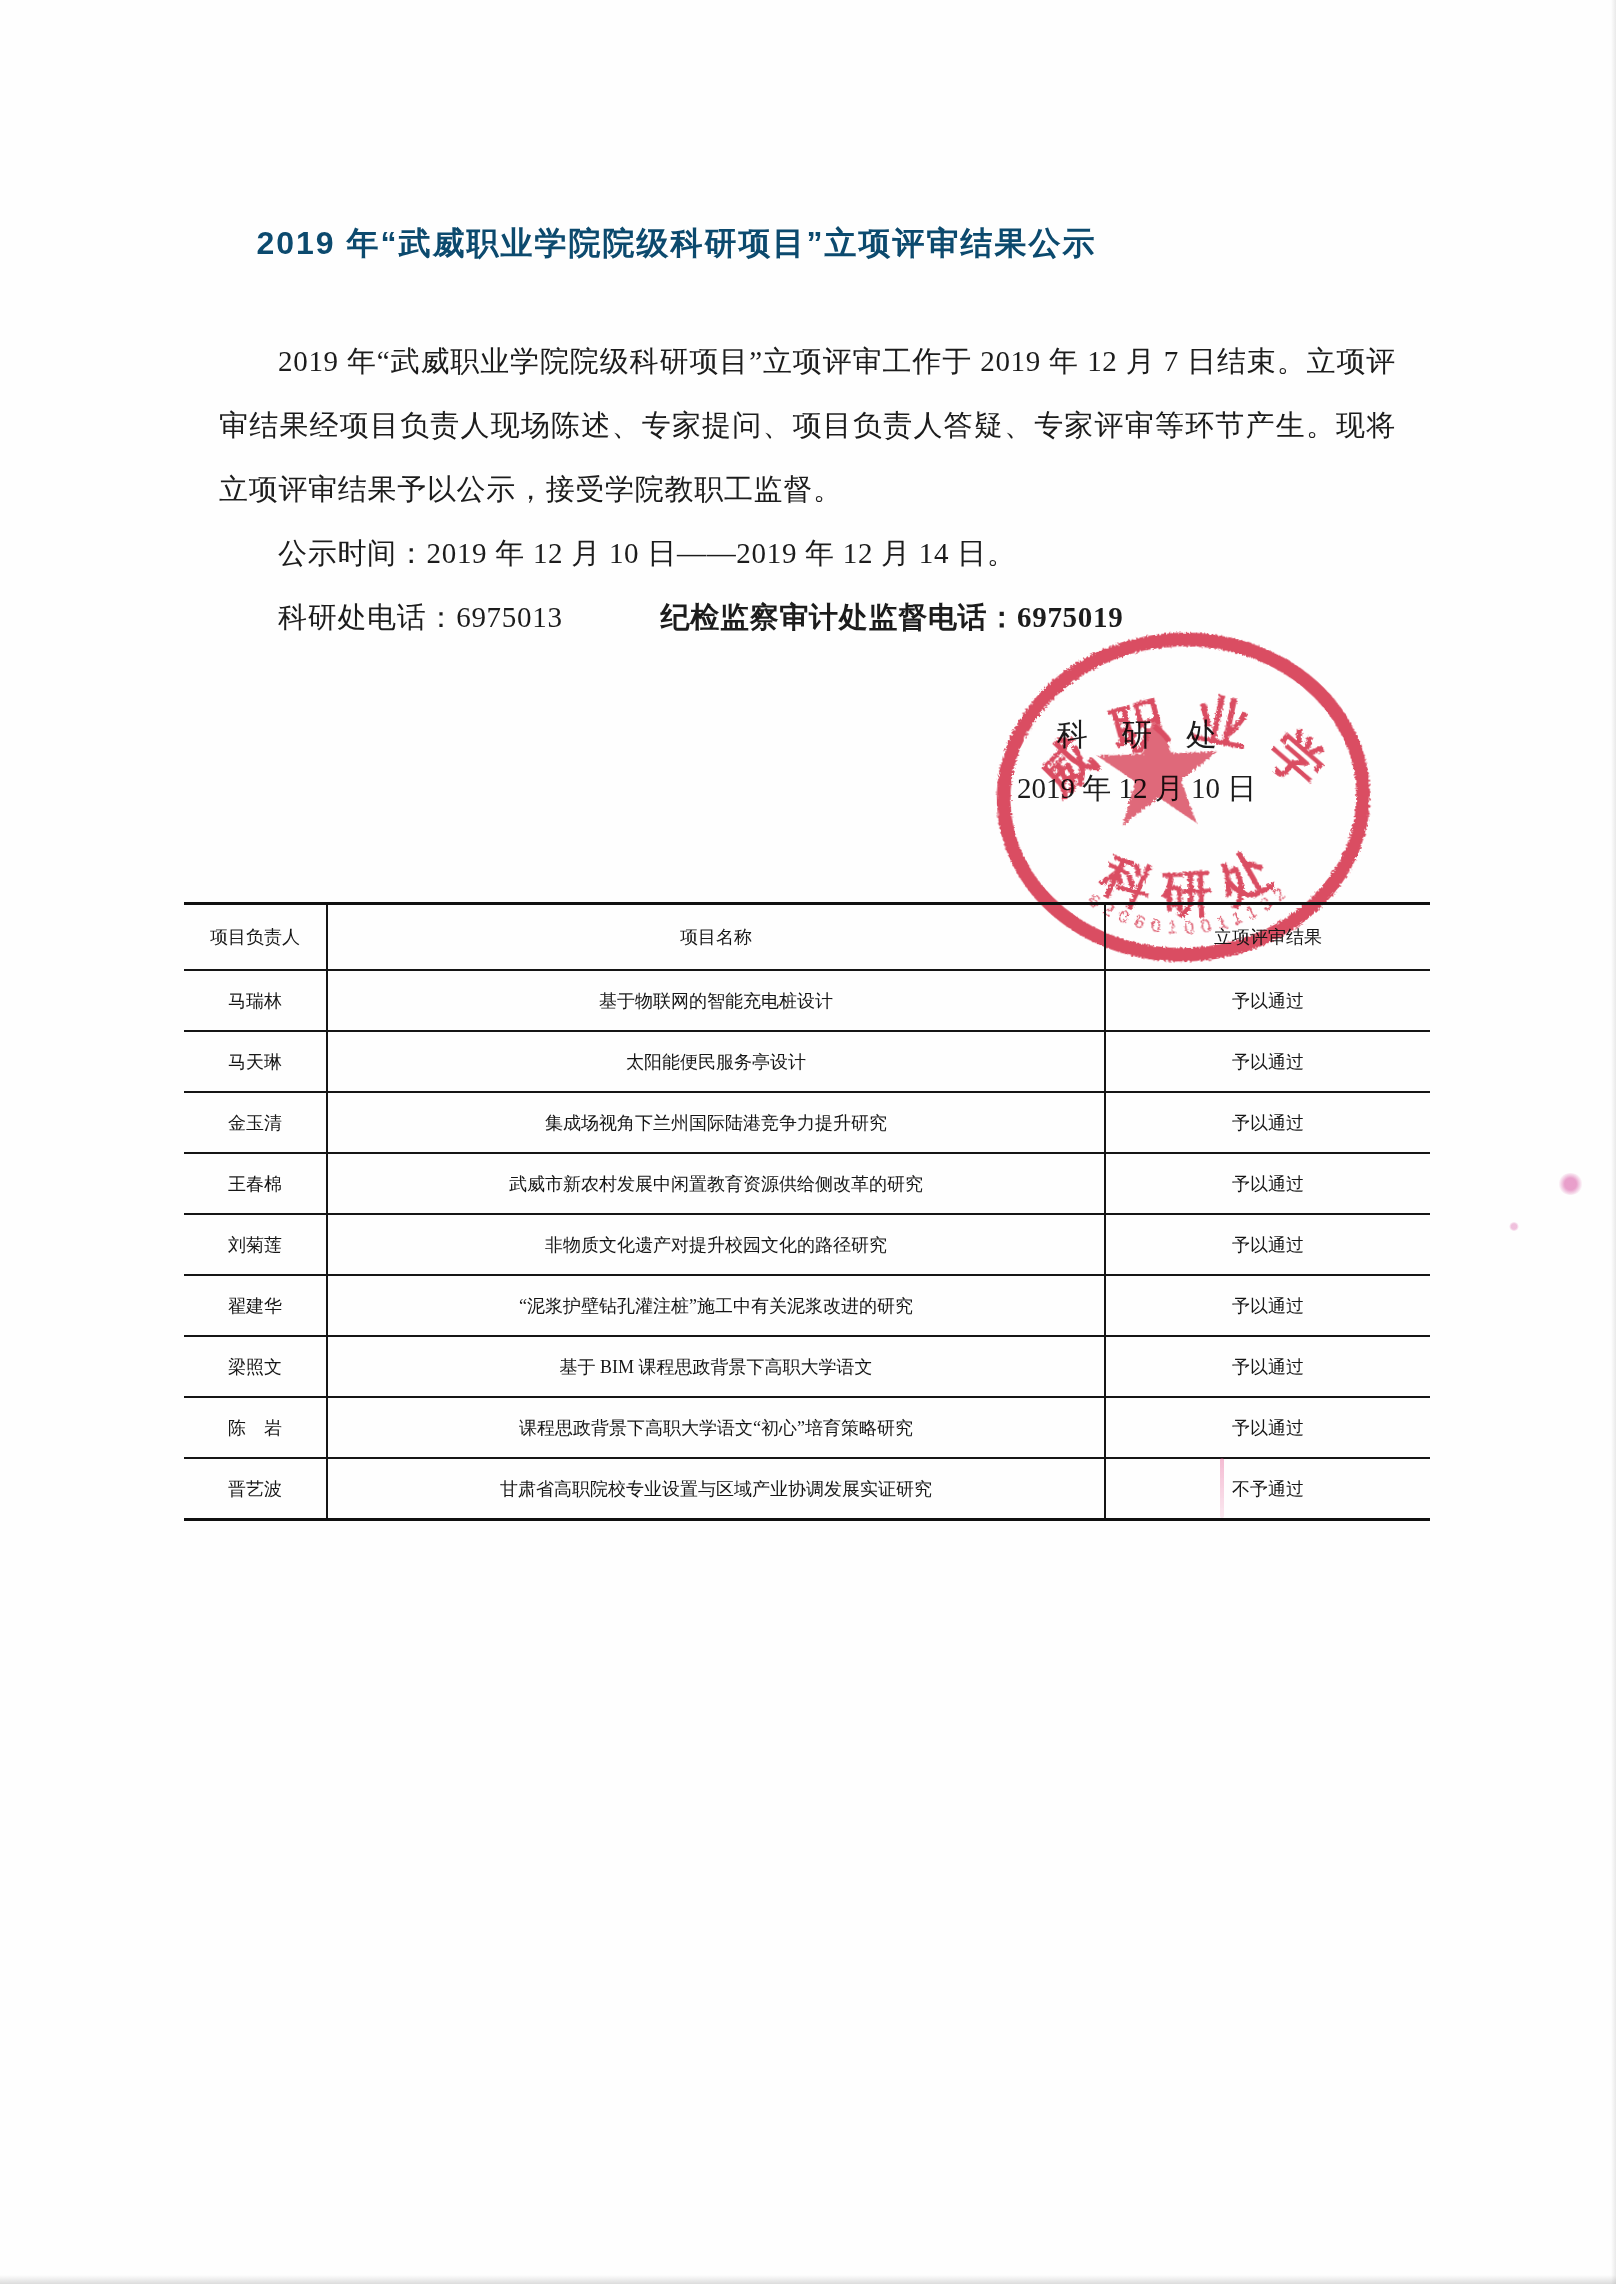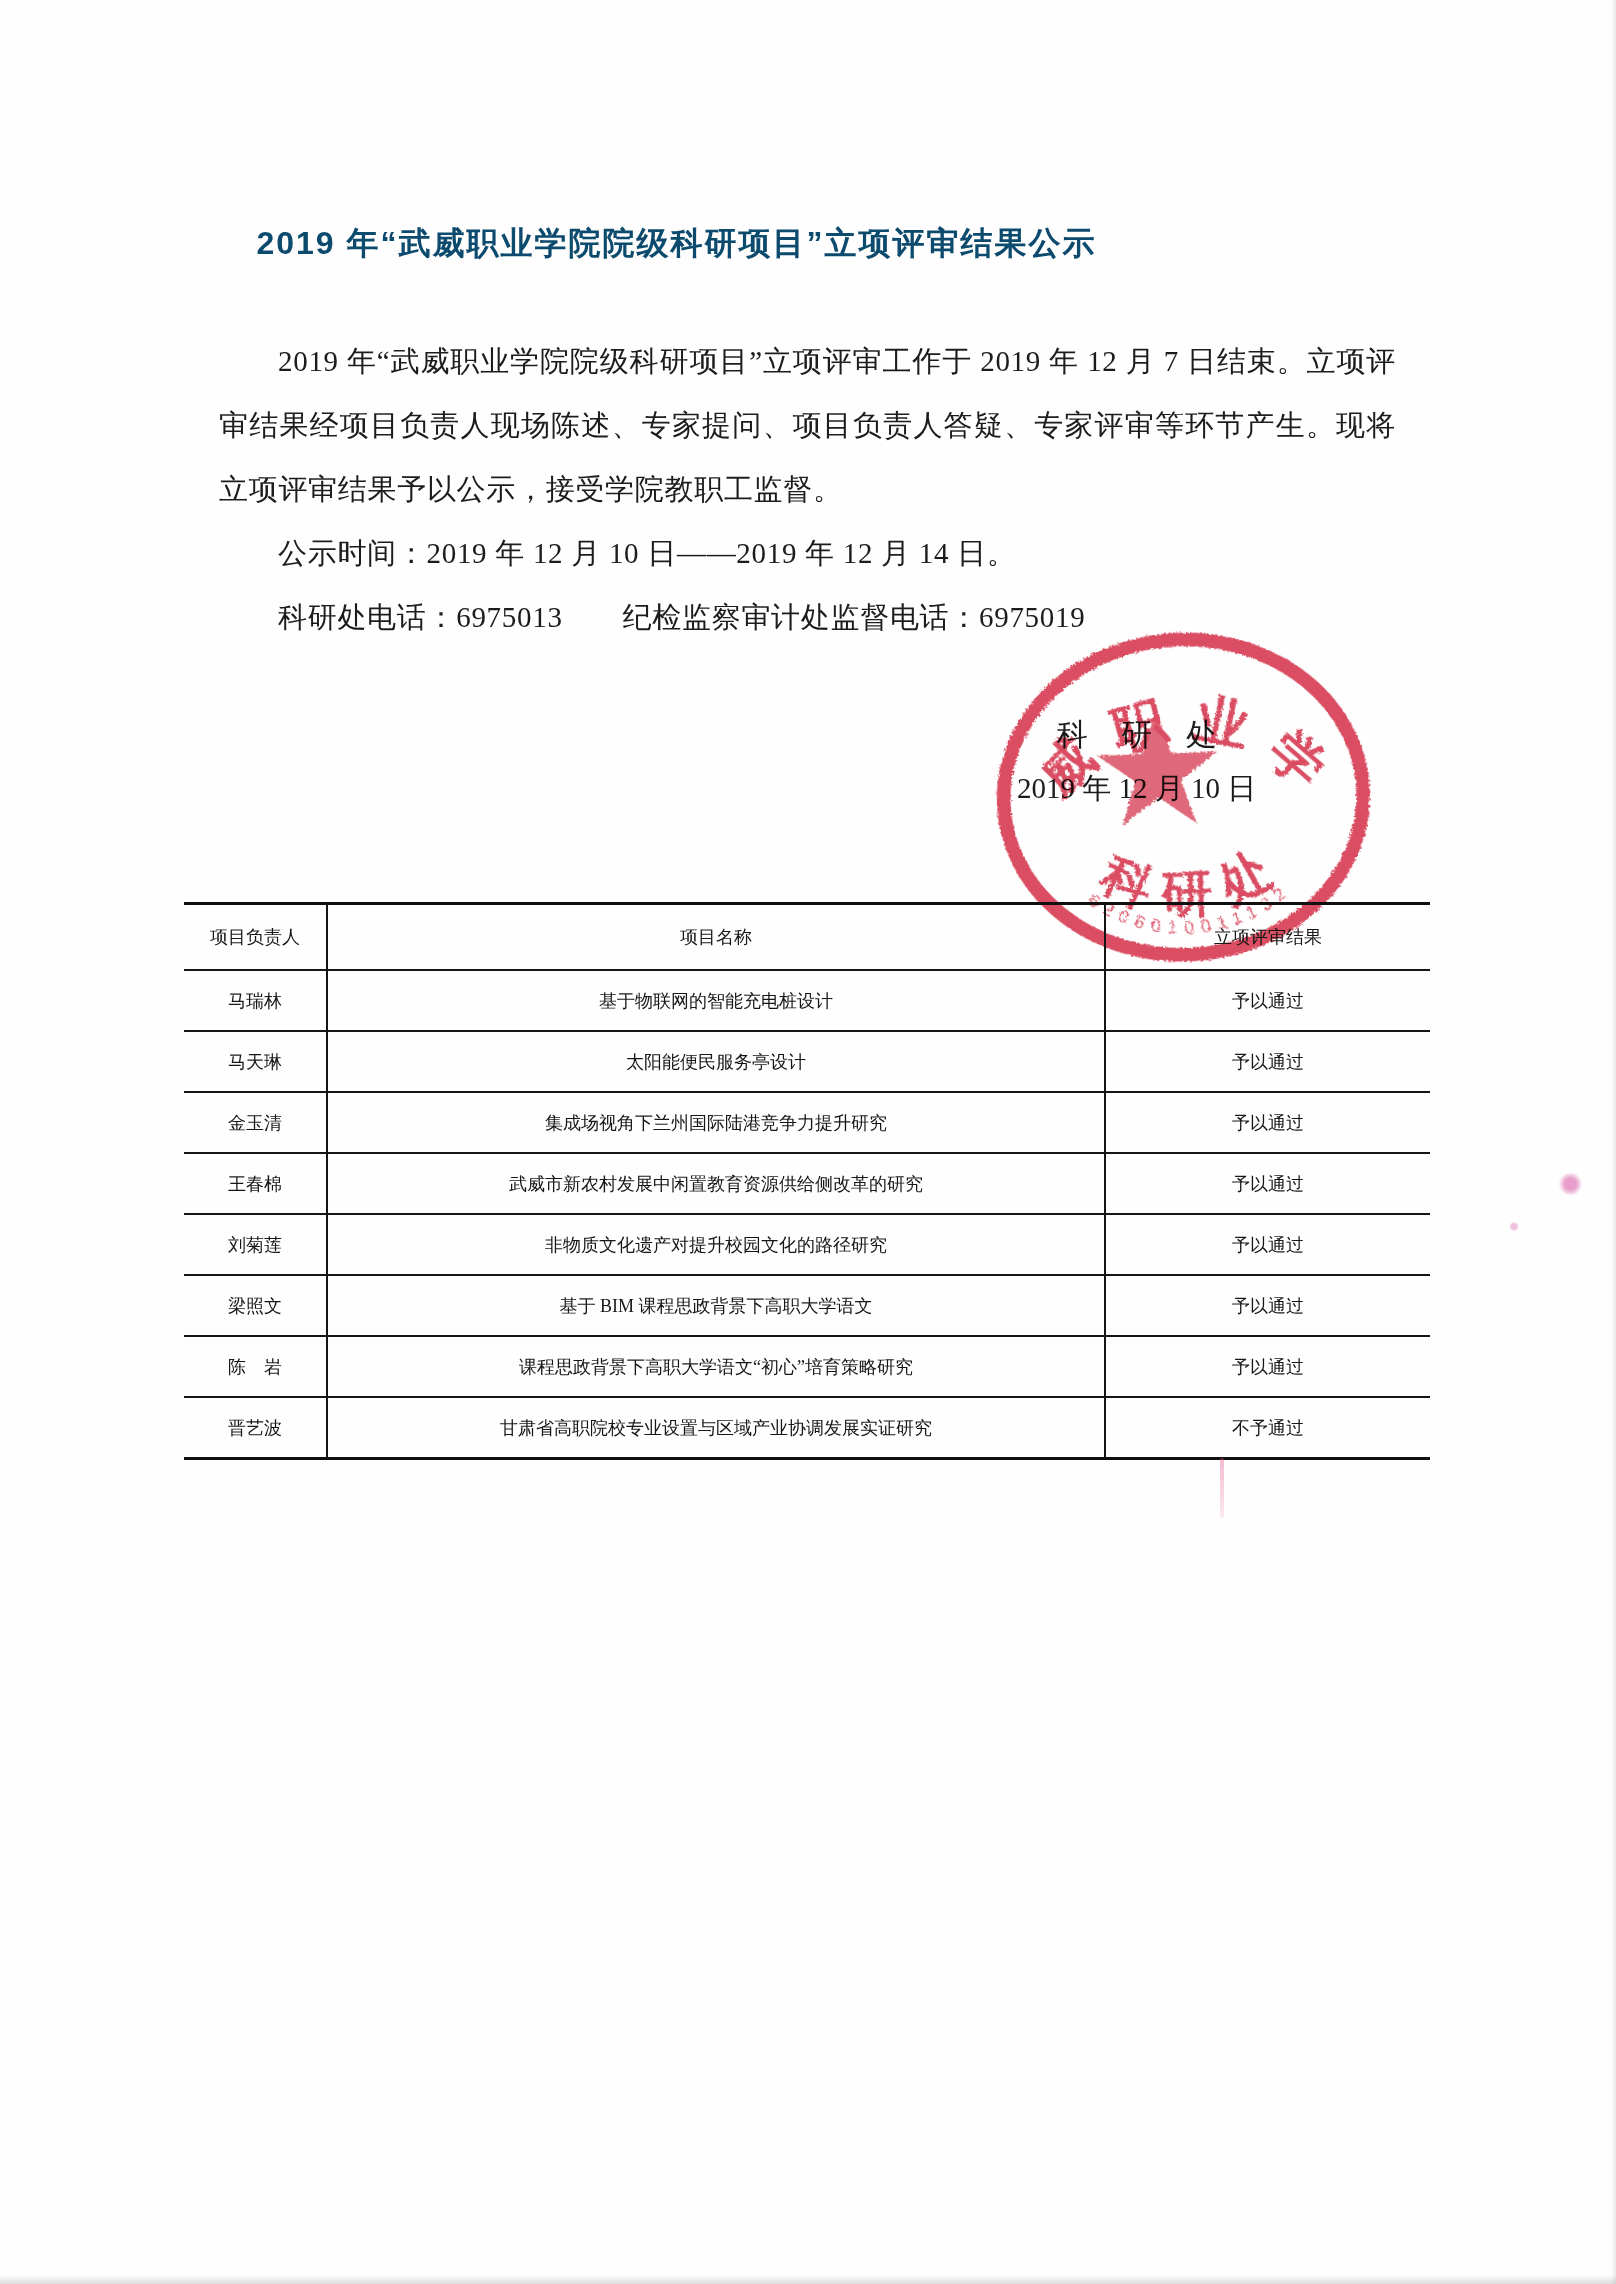--- a/index.html
+++ b/index.html
@@ -23,21 +23,21 @@
   }
   
   .doc-flow{
     position:absolute;left:219px;top:329px;width:1177px;
     font-size:29px;line-height:64px;letter-spacing:0.7px;
   }
   .doc-flow p{margin:0;}
   .para{text-align:justify;text-indent:59px;}
   .notice-line{text-indent:59px;}
   .phone-line{text-indent:59px;}
-  .phone-right{margin-left:60px;}
+  .phone-right{margin-left:98px;font-weight:bold;}
   
   .sig-dept{
     position:absolute;left:1007px;top:714px;width:261px;
     text-align:center;font-size:31px;letter-spacing:1.3px;
   }
   .sig-date{
     position:absolute;left:990px;top:769px;width:293px;
     text-align:center;font-size:29px;
   }
   
@@ -166,20 +166,25 @@
         <td>王春棉</td>
         <td>武威市新农村发展中闲置教育资源供给侧改革的研究</td>
         <td>予以通过</td>
       </tr>
       <tr>
         <td>刘菊莲</td>
         <td>非物质文化遗产对提升校园文化的路径研究</td>
         <td>予以通过</td>
       </tr>
       <tr>
+        <td>翟建华</td>
+        <td>“泥浆护壁钻孔灌注桩”施工中有关泥浆改进的研究</td>
+        <td>予以通过</td>
+      </tr>
+      <tr>
         <td>梁照文</td>
         <td>基于 BIM 课程思政背景下高职大学语文</td>
         <td>予以通过</td>
       </tr>
       <tr>
         <td>陈　岩</td>
         <td>课程思政背景下高职大学语文“初心”培育策略研究</td>
         <td>予以通过</td>
       </tr>
       <tr>

